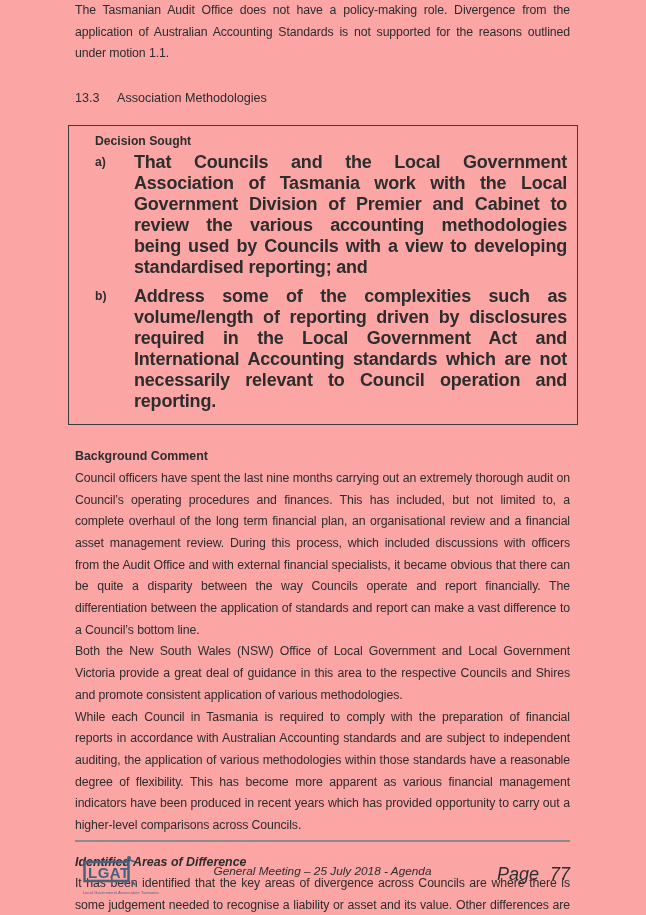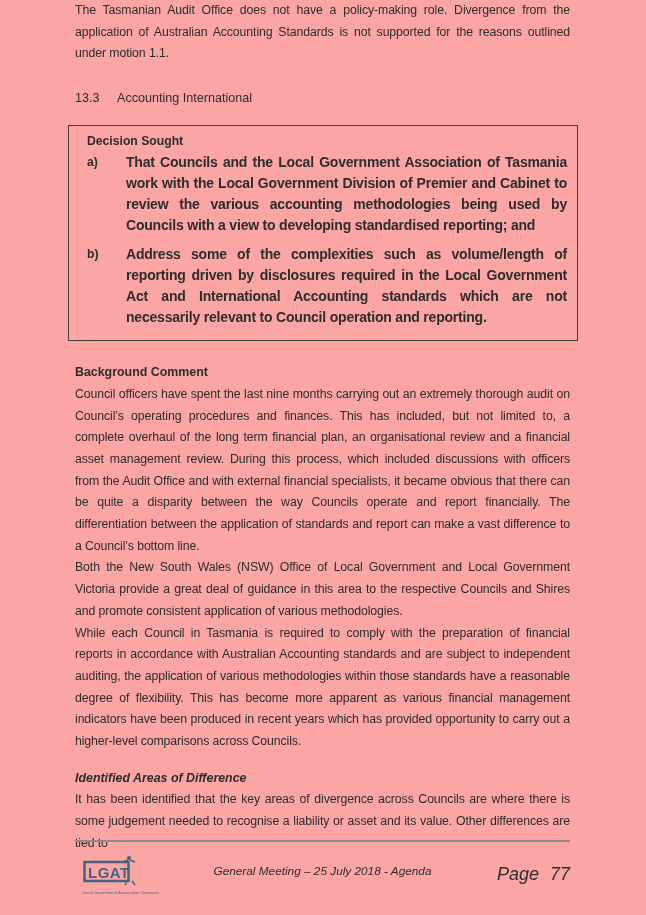--- a/index.html
+++ b/index.html
@@ -38,42 +38,42 @@
     line-height: 19px;
   }
   .section-number { width: 42px; flex: none; }
   .section-titles { flex: 1; }
   .decision-box {
     box-sizing: border-box;
     margin-top: 17px;
     margin-left: -7px;
     width: 510px;
     border: 1px solid #3c3c3c;
-    padding: 5px 10px 12px 18px;
+    padding: 5px 10px 12px 26px;
   }
   .decision-heading {
     font-size: 12.2px;
     font-weight: bold;
     line-height: 21px;
   }
   .decision-item {
     display: flex;
     margin-top: 0px;
   }
   .decision-item + .decision-item { margin-top: 8px; }
   .decision-label {
     flex: none;
     width: 39px;
     font-size: 12.2px;
     font-weight: bold;
     line-height: 21px;
   }
   .decision-text {
     flex: 1;
-    font-size: 14px;
+    font-size: 18px;
     font-weight: bold;
     line-height: 21px;
     text-align: justify;
     letter-spacing: -0.2px;
     margin: 0;
   }
   .sub-heading {
     margin: 0;
     font-size: 12.4px;
     font-weight: bold;
@@ -135,21 +135,21 @@
 <body>
 
 <div class="page">
   <div class="content">
 
     <p class="body-text intro">The Tasmanian Audit Office does not have a policy-making role. Divergence from the application of Australian Accounting Standards is not supported for the reasons outlined under motion 1.1.</p>
 
     <div class="section-heading">
       <span class="section-number">13.3</span>
       <span class="section-titles">
-        <span style="display:block;">Accounting International</span>
+        <span style="display:block;">Association Methodologies</span>
       </span>
     </div>
 
     <div class="decision-box">
       <div class="decision-heading">Decision Sought</div>
 
       <div class="decision-item">
         <span class="decision-label">a)</span>
         <p class="decision-text">That Councils and the Local Government Association of Tasmania work with the Local Government Division of Premier and Cabinet to review the various accounting methodologies being used by Councils with a view to developing standardised reporting; and</p>
       </div>

